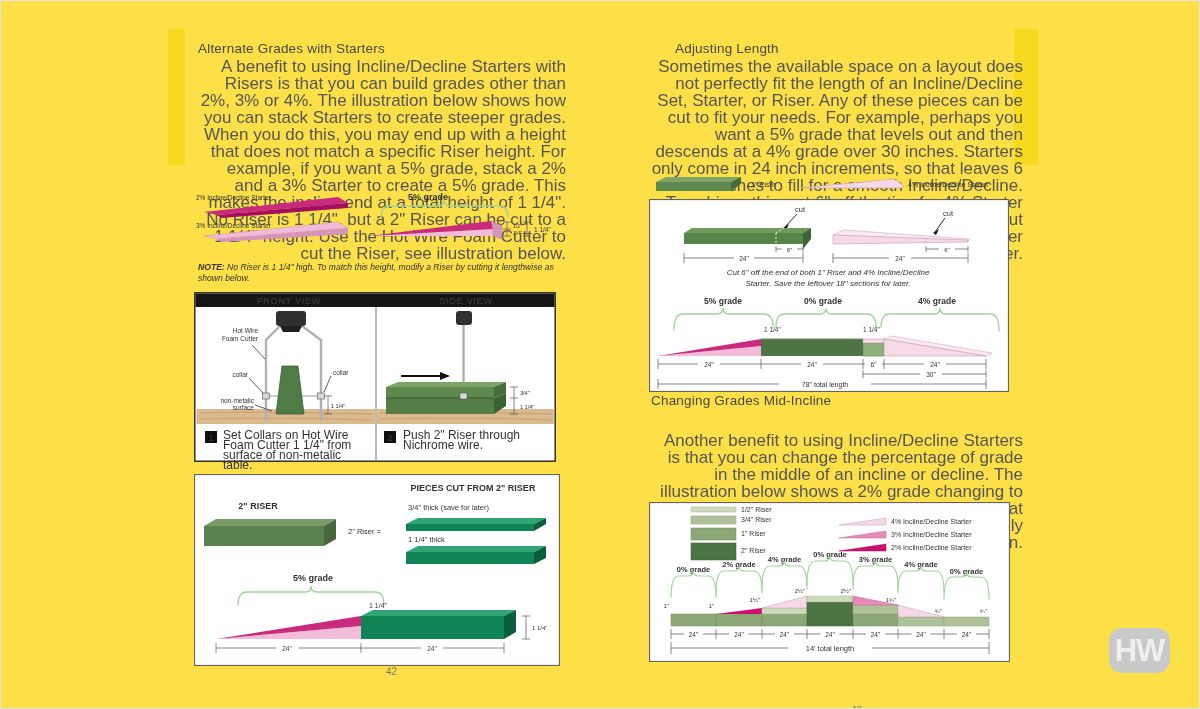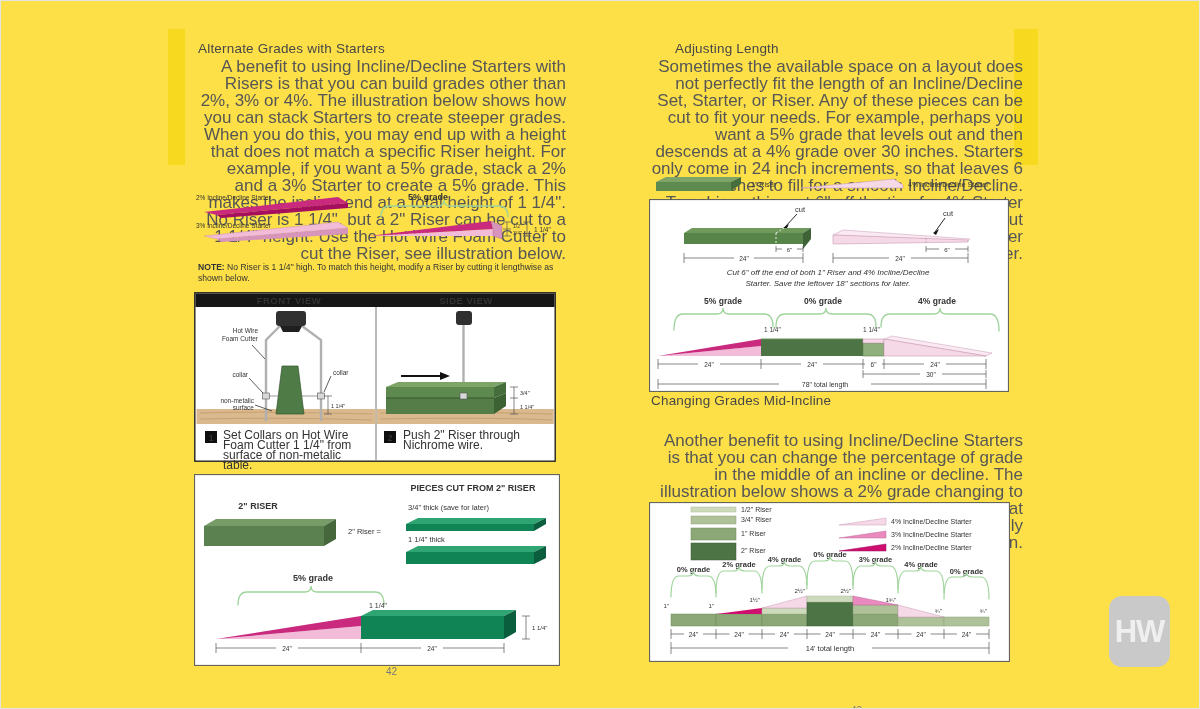--- a/index.html
+++ b/index.html
@@ -2,21 +2,21 @@
 <html><head>
 <meta charset="utf-8">
 <style>
   html,body{margin:0;padding:0;background:#fff;}
   #canvas{position:relative;width:1200px;height:709px;background:#fde047;overflow:hidden;
           font-family:"Liberation Sans",sans-serif;border:1px solid #E3E3E3;box-sizing:border-box;}
   .abs{position:absolute;}
   .yellowbar{background:#F7D91F;}
   .h1{font-size:13.5px;color:#474747;letter-spacing:.2px;}
   .body{font-size:17px;line-height:17px;color:#565656;text-align:right;}
-  .note{font-size:8.6px;line-height:11px;color:#333;}
+  .note{font-size:8.6px;line-height:11px;color:#333;font-style:italic;}
   .note b{font-weight:bold;}
   .steptext{font-size:12px;line-height:10px;color:#333;}
   .pagenum{font-size:10px;color:#777;}
   svg{font-family:"Liberation Sans",sans-serif;}
   svg text{fill:#333;}
   .wm{background:#C9C9C9;border-radius:13px;color:#EFEFEF;font-weight:bold;font-size:31px;
       display:flex;align-items:center;justify-content:center;letter-spacing:-1px;}
 </style>
 </head>
 <body>
@@ -388,15 +388,15 @@
       <text x="226.5" y="135" font-size="6.5" text-anchor="middle">24"</text>
       <text x="272" y="135" font-size="6.5" text-anchor="middle">24"</text>
       <text x="317.5" y="135" font-size="6.5" text-anchor="middle">24"</text>
       <rect x="139" y="141" width="84" height="10" fill="#fff"></rect>
       <text x="181" y="149" font-size="7.5" text-anchor="middle">14' total length</text>
     </g>
   </svg>
 
   <div class="abs pagenum" style="left:850px;top:704px;">43</div>
 
-  <div class="abs wm" style="left:1108px;top:595px;width:61px;height:71px;">HW</div>
+  <div class="abs wm" style="left:1108px;top:627px;width:61px;height:45px;">HW</div>
 
 </div>
 
 </body></html>

